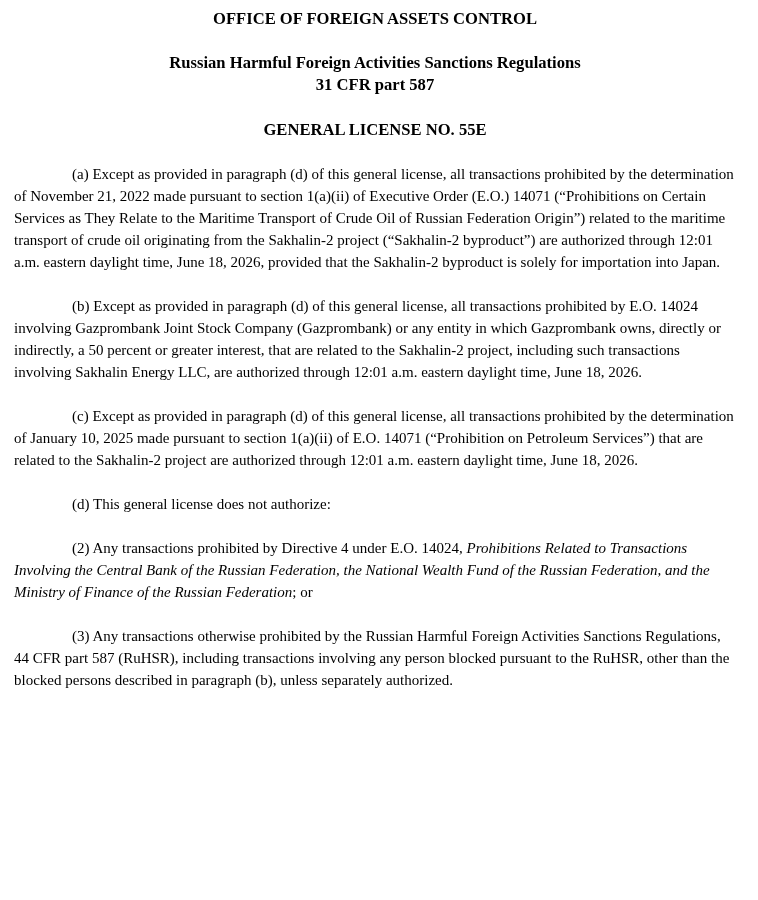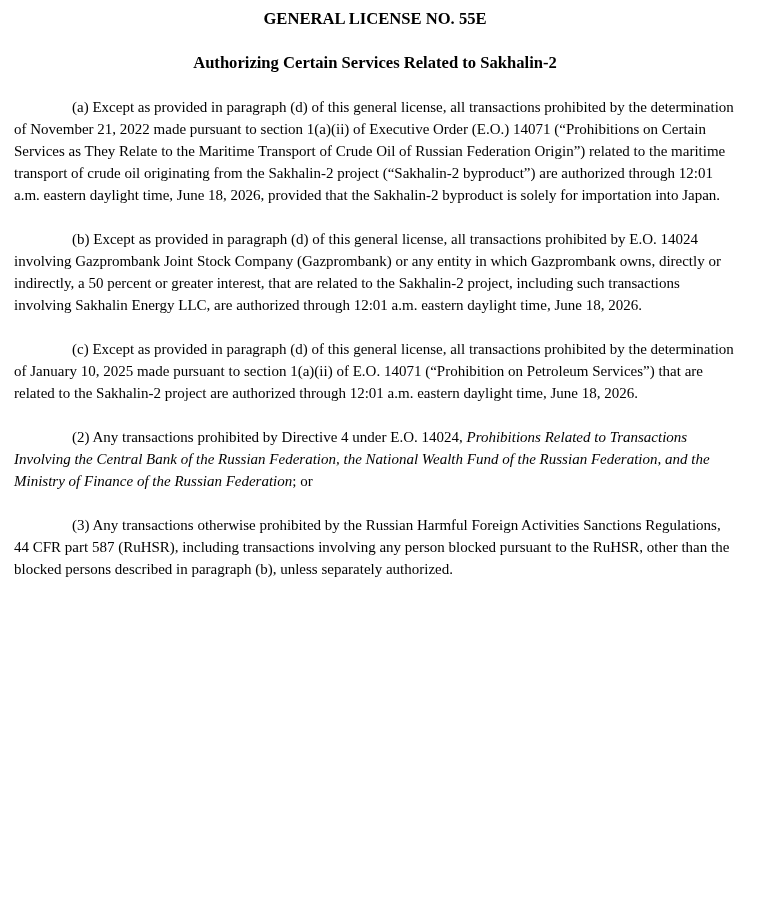--- a/index.html
+++ b/index.html
@@ -46,31 +46,36 @@
   }
   em.doc-italic {
     font-style: italic;
   }
 </style>
 </head>
 <body>
 
 <div class="page">
 
+  <div class="heading">OFFICE OF FOREIGN ASSETS CONTROL</div>
 
+  <div class="heading two-line">
+    <div>Russian Harmful Foreign Activities Sanctions Regulations</div>
+    <div>31 CFR part 587</div>
+  </div>
 
   <div class="heading gl-no">GENERAL LICENSE NO. 55E</div>
 
-  <div class="heading">Authorizing Certain Services Related to Sakhalin-2</div>
 
   <p class="body-para">(a) Except as provided in paragraph (d) of this general license, all transactions prohibited by the determination of November 21, 2022 made pursuant to section 1(a)(ii) of Executive Order (E.O.) 14071 (“Prohibitions on Certain Services as They Relate to the Maritime Transport of Crude Oil of Russian Federation Origin”) related to the maritime transport of crude oil originating from the Sakhalin-2 project (“Sakhalin-2 byproduct”) are authorized through 12:01 a.m. eastern daylight time, June 18, 2026, provided that the Sakhalin-2 byproduct is solely for importation into Japan.</p>
 
   <p class="body-para">(b) Except as provided in paragraph (d) of this general license, all transactions prohibited by E.O. 14024 involving Gazprombank Joint Stock Company (Gazprombank) or any entity in which Gazprombank owns, directly or indirectly, a 50 percent or greater interest, that are related to the Sakhalin-2 project, including such transactions involving Sakhalin Energy LLC, are authorized through 12:01 a.m. eastern daylight time, June 18, 2026.</p>
 
   <p class="body-para">(c) Except as provided in paragraph (d) of this general license, all transactions prohibited by the determination of January 10, 2025 made pursuant to section 1(a)(ii) of E.O. 14071 (“Prohibition on Petroleum Services”) that are related to the Sakhalin-2 project are authorized through 12:01 a.m. eastern daylight time, June 18, 2026.</p>
 
+  <p class="body-para">(d) This general license does not authorize:</p>
 
 
   <p class="body-para"><span>(2) Any transactions prohibited by Directive 4 under E.O. 14024, </span><em class="doc-italic">Prohibitions Related to Transactions Involving the Central Bank of the Russian Federation, the National Wealth Fund of the Russian Federation, and the Ministry of Finance of the Russian Federation</em><span>; or</span></p>
 
   <p class="body-para">(3) Any transactions otherwise prohibited by the Russian Harmful Foreign Activities Sanctions Regulations, 44 CFR part 587 (RuHSR), including transactions involving any person blocked pursuant to the RuHSR, other than the blocked persons described in paragraph (b), unless separately authorized.</p>
 
 </div>
 
 </body></html>

